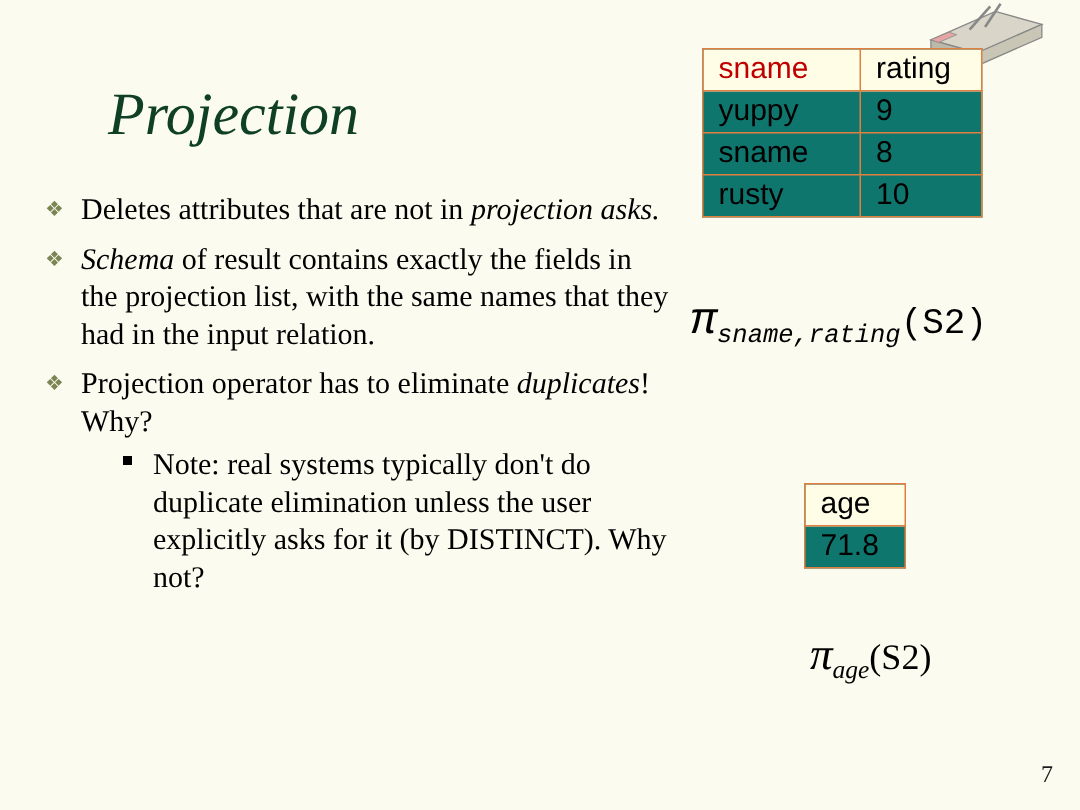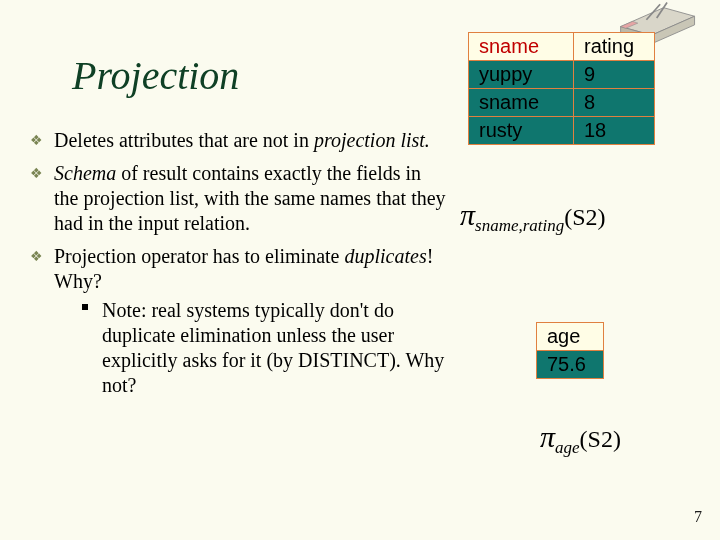--- a/index.html
+++ b/index.html
@@ -99,21 +99,21 @@
 
   .tbl2 { left: 536px; top: 322px; }
   .tbl2 th, .tbl2 td { min-width: 46px; }
   .tbl2 td { border-top: none; }
 
   
   .formula1 {
     position: absolute;
     left: 460px;
     top: 198px;
-    font-family: Liberation Serif, serif;
+    font-family: Liberation Mono, monospace;
     font-size: 24px;
   }
   .formula1 .pi, .formula2 .pi { font-size: 30px; font-style: italic; }
   .formula1 .sub, .formula2 .sub { font-size: 17px; font-style: italic; position: relative; top: 6px; }
   .formula2 {
     position: absolute;
     left: 540px;
     top: 420px;
     font-family: "Times New Roman", Times, serif;
     font-size: 24px;
@@ -150,21 +150,21 @@
     <line x1="56" y1="2" x2="40" y2="20" stroke="#888" stroke-width="2"></line>
     <line x1="64" y1="0" x2="52" y2="18" stroke="#888" stroke-width="2"></line>
   </svg>
 
   <div class="title">Projection</div>
 
   <div class="body-text">
     <ul>
       <li>
         <span class="bullet-icon">❖</span>
-        <span>Deletes attributes that are not in </span><em class="it">projection list.</em>
+        <span>Deletes attributes that are not in </span><em class="it">projection asks.</em>
       </li>
       <li>
         <span class="bullet-icon">❖</span>
         <em class="it">Schema</em><span> of result contains exactly the fields in the projection list, with the same names that they had in the input relation.</span>
       </li>
       <li>
         <span class="bullet-icon">❖</span>
         <span>Projection operator has to eliminate </span><em class="it red">duplicates</em><span class="red">!  </span><span class="underline">Why?</span>
         <ul class="sub-list">
           <li>
@@ -185,36 +185,36 @@
     <tr>
           <td>yuppy</td>
           <td>9</td>
         </tr>
     <tr>
           <td>sname</td>
           <td>8</td>
         </tr>
     <tr>
           <td>rusty</td>
-          <td>18</td>
+          <td>10</td>
         </tr>
   </tbody>
     </table>
 
   <div class="formula1">
     <span class="pi">π</span><span class="sub">sname,rating</span><span>(S2)</span>
   </div>
 
   <table class="tbl tbl2">
     <tbody>
         <tr>
           <th>age</th>
         </tr>
     <tr>
-          <td>75.6</td>
+          <td>71.8</td>
         </tr>
   </tbody>
     </table>
 
   <div class="formula2">
     <span class="pi">π</span><span class="sub">age</span><span>(S2)</span>
   </div>
 
   <div class="page-num">7</div>
 

